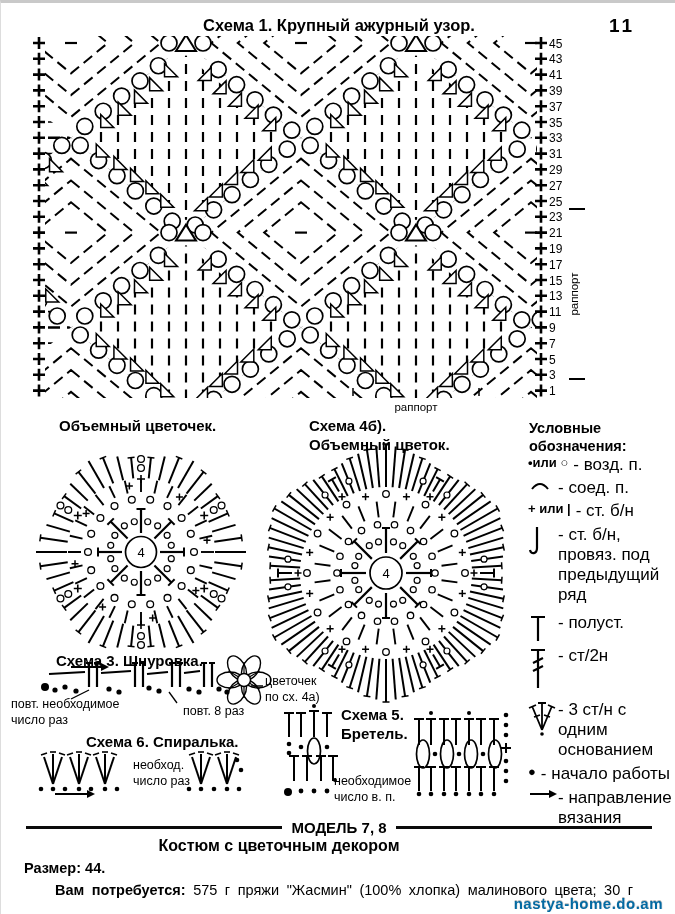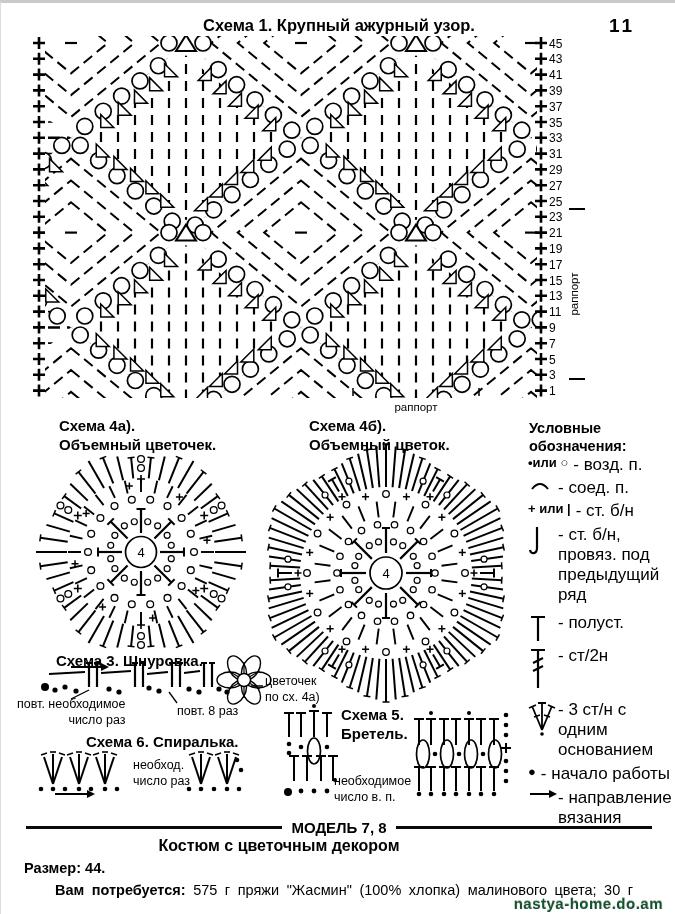--- a/index.html
+++ b/index.html
@@ -22,21 +22,21 @@
   .lg-symtext{flex:0 0 auto;margin-right:5px;font-size:13px;font-weight:bold;}
   .lg-txt{font-size:17px;line-height:1.18;white-space:normal;}
   
   .divider{position:absolute;left:25px;right:23px;top:816px;display:flex;align-items:center;z-index:2;}
   .divider .ln{flex:1;height:3px;background:#0a0a0a;}
   .divider .dv-t{margin:0 9px;font-size:15px;font-weight:bold;}
   .subtitle{position:absolute;left:0;width:556px;top:834px;text-align:center;font-size:16px;font-weight:bold;z-index:2;}
   .sizeln{position:absolute;left:23px;top:857px;font-size:14.5px;font-weight:bold;z-index:2;}
   .needln{position:absolute;left:23px;top:879px;width:640px;font-size:14.5px;word-spacing:3.5px;z-index:2;white-space:nowrap;text-align:center;}
   .watermark{position:absolute;right:12px;top:892px;font-size:15px;font-weight:bold;letter-spacing:.5px;
-             color:#14532d;text-shadow:0 1px 0 #fff,0 -1px 0 #bbb,1px 0 0 #eee;z-index:2;}
+             color:#0369a1;text-shadow:0 1px 0 #fff,0 -1px 0 #bbb,1px 0 0 #eee;z-index:2;}
 </style>
 </head>
 <body>
 
 <div class="page">
 
   <svg id="art" width="675" height="914">
       <defs>
         <clipPath id="cc">
           <rect x="44" y="33" width="492" height="362"></rect>
@@ -1077,21 +1077,20 @@
         <circle cx="505" cy="768" r="2.3" fill="#000"></circle>
         <circle cx="505" cy="778" r="2.3" fill="#000"></circle>
       </g>
     </svg>
 
   <div class="txt t-main" style="left:163px;top:13px;width:350px;text-align:center;">Схема 1. Крупный ажурный узор.</div>
 
   <div class="txt pageno" style="left:608px;top:12px;">11</div>
 
   <div class="txt t-sch" style="left:58px;top:413px;">
-    <div>Схема 4а).</div>
     <div>Объемный цветочек.</div>
   </div>
 
   <div class="txt t-sch" style="left:308px;top:413px;">
     <div>Схема 4б).</div>
     <div>Объемный цветок.</div>
   </div>
 
   <div class="txt" style="left:528px;top:416px;font-size:14.5px;font-weight:bold;line-height:18px;">
     <div>Условные</div>
@@ -1157,25 +1156,25 @@
         <svg width="30" height="12">
             <path d="M2,6 H21" stroke="#000" stroke-width="2" fill="none"></path>
             <polygon points="21,2 29,6 21,10" fill="#000"></polygon>
           </svg>
       </span>
       <span class="lg-txt">- направление вязания</span>
     </div>
   </div>
 
   <div class="txt t-sch" style="left:55px;top:648px;">Схема 3. Шнуровка.</div>
-  <div class="txt t-lbl" style="left:16px;top:694px;text-align:right;">
+  <div class="txt t-lbl" style="left:10px;top:694px;">
     <div>повт. необходимое</div>
     <div>число раз</div>
   </div>
-  <div class="txt t-lbl" style="left:176px;top:701px;">повт. 8 раз</div>
+  <div class="txt t-lbl" style="left:182px;top:701px;">повт. 8 раз</div>
   <div class="txt t-lbl" style="left:264px;top:671px;">
     <div>цветочек</div>
     <div>по сх. 4а)</div>
   </div>
 
   <div class="txt t-sch" style="left:85px;top:729px;">Схема 6. Спиралька.</div>
   <div class="txt t-lbl" style="left:132px;top:755px;">
     <div>необход.</div>
     <div>число раз</div>
   </div>

